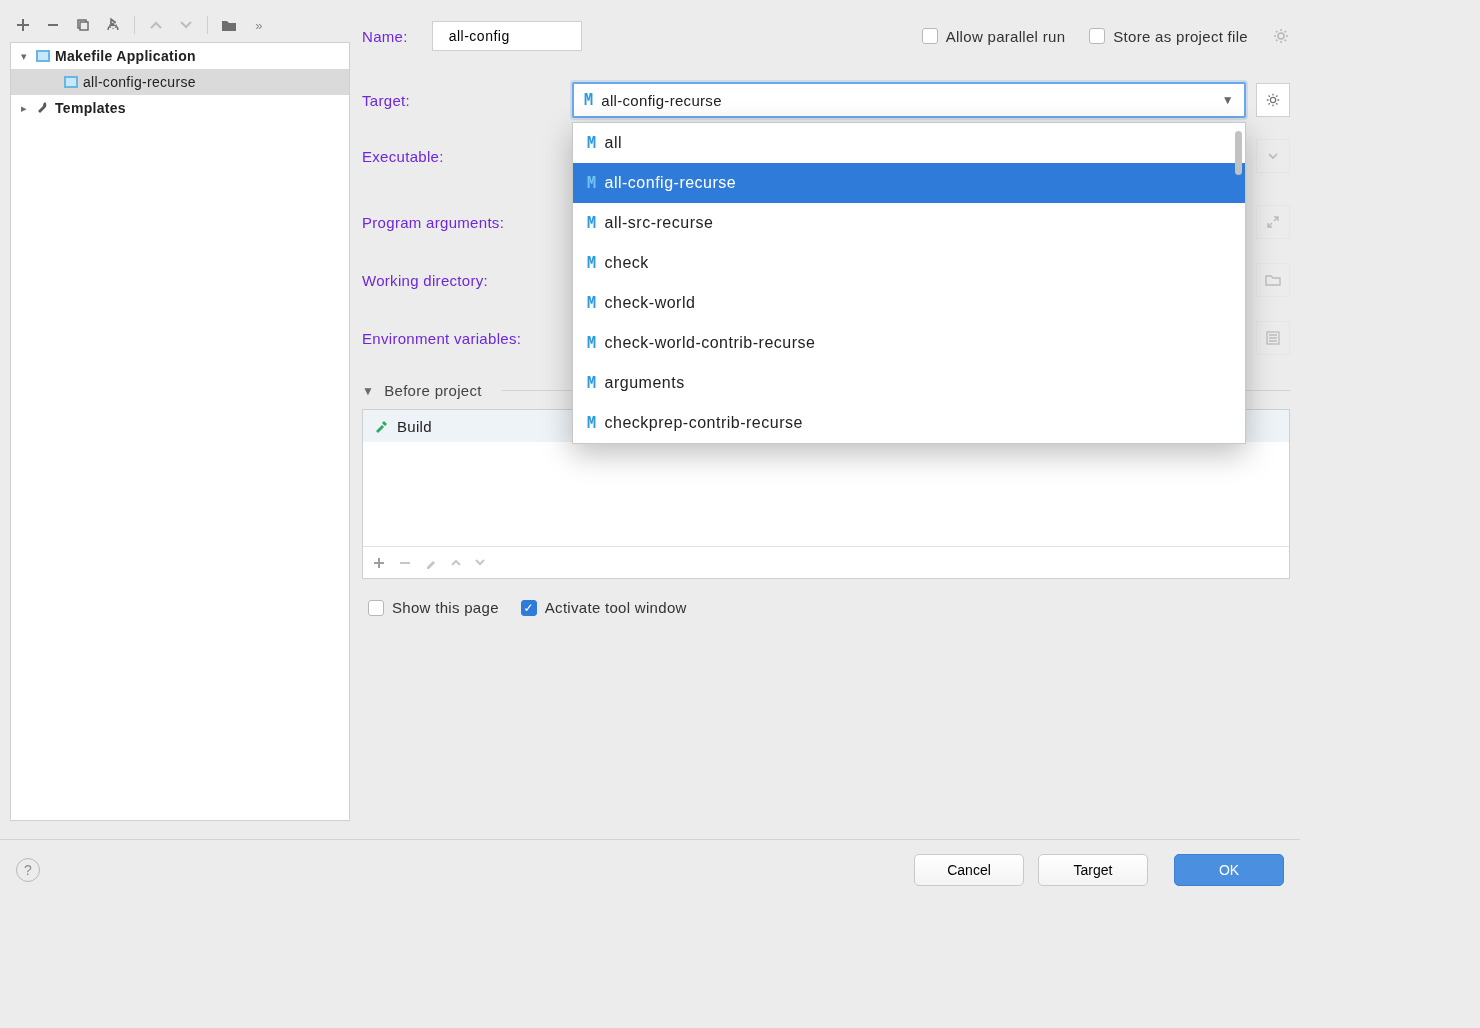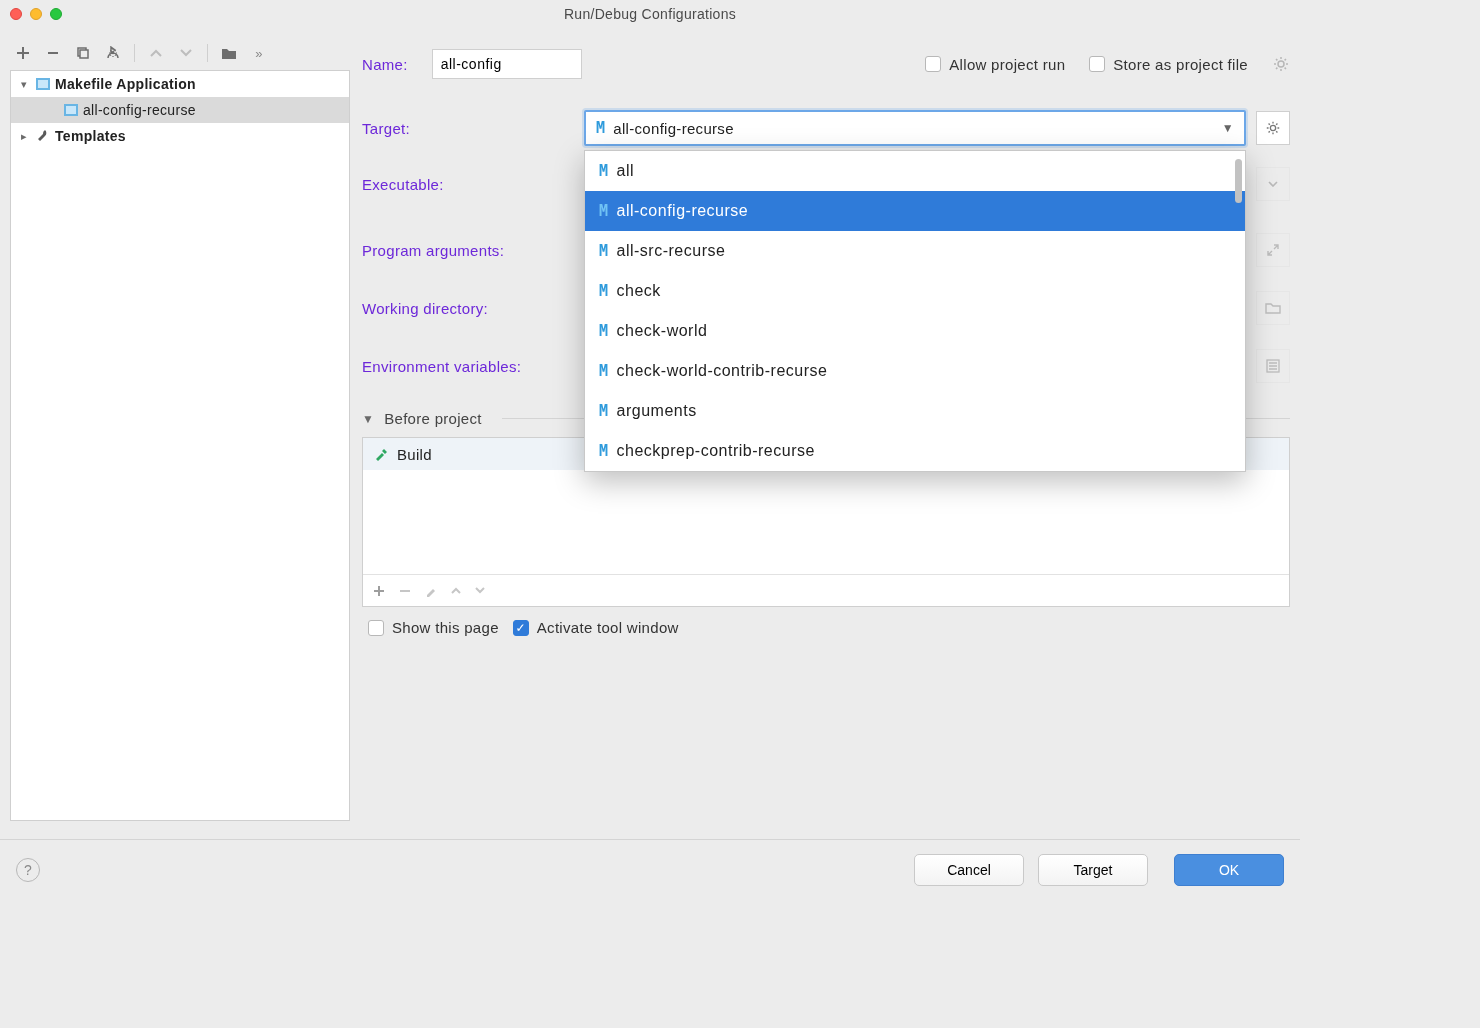--- a/index.html
+++ b/index.html
@@ -79,27 +79,26 @@
   .right {
     flex:1;
     display:flex;
     flex-direction:column;
     min-width:0;
   }
   .form-row {
     display:flex;
     align-items:center;
     min-height:48px;
-    gap:12px;
     font-size:15px;
   }
   .form-row .flabel { width:210px; color:#6d28d9; }
   .form-row.first { gap:24px; }
   .tinput {
-    border:1px solid #cfcfcf; background:#fff; height:30px; padding:0 8px;
+    border:1px solid #cfcfcf; background:#fff; height:30px; padding:0 16px;
     font-size:14px; letter-spacing:0.5px;
   }
   .checkbox { display:flex; align-items:center; gap:8px; font-size:15px; color:#333; }
   .cb { width:16px; height:16px; border:1px solid #b8b8b8; border-radius:3px; background:#fff; display:inline-flex; align-items:center; justify-content:center; }
   .cb.checked { background:#2f7bd9; border-color:#2f7bd9; color:#fff; font-size:12px; }
   .gear { color:#9a9a9a; }
   .combo-wrap { position:relative; flex:1; display:flex; align-items:center; gap:10px; }
   .combo {
     flex:1;
     border:2px solid #6ca7e8;
@@ -146,21 +145,21 @@
   }
   .bl-section { margin-top:20px; }
   .bl-header { display:flex; align-items:center; gap:10px; font-size:15px; color:#444; }
   .bl-header .line { flex:1; height:1px; background:#d4d4d4; margin-left:10px; }
   .bl-list {
     margin-top:10px; border:1px solid #cfcfcf; background:#fff;
     height:170px; display:flex; flex-direction:column;
   }
   .bl-item { height:32px; display:flex; align-items:center; gap:8px; padding:0 10px; background:#eef3f8; font-size:15px; }
   .bl-toolbar { height:32px; border-top:1px solid #e2e2e2; display:flex; align-items:center; gap:14px; padding:0 10px; color:#b0b0b0; }
-  .bottom-checks { display:flex; align-items:flex-start; gap:14px; padding:12px 6px 0 6px; font-size:15px; }
+  .bottom-checks { display:flex; align-items:flex-start; gap:22px; padding:20px 6px 0 6px; font-size:15px; }
   
   .footer {
     border-top:1px solid #d4d4d4;
     margin-top:18px;
     padding:14px 16px;
     display:flex; align-items:center; gap:14px;
   }
   .help-circle { width:24px; height:24px; border:1.5px solid #b8b8b8; border-radius:50%; display:flex; align-items:center; justify-content:center; color:#8a8a8a; font-size:14px; cursor:pointer; }
   .footer .spacer { flex:1; }
   .btn {
@@ -168,28 +167,20 @@
     border:1px solid #c9c9c9; font-size:14px; cursor:pointer; padding:0 26px;
   }
   .btn.primary { background:#4a8fe0; border-color:#3e7fd0; color:#fff;margin-left:12px; }
   svg { display:block; }
 </style>
 </head>
 <body>
 
 <div class="window">
 
-  <div class="titlebar">
-    <div class="traffic">
-      <div class="dot red"></div>
-      <div class="dot yellow"></div>
-      <div class="dot green"></div>
-    </div>
-    <div class="wtitle">Run/Debug Configurations</div>
-  </div>
 
   <div class="body">
 
     <div class="left">
       <div class="toolbar">
         <div class="tb">
           <svg width="14" height="14" viewBox="0 0 14 14">
               <path d="M7 1v12M1 7h12" stroke="#6e6e6e" stroke-width="2"></path>
             </svg>
         </div>
@@ -263,21 +254,21 @@
     </div>
 
     <div class="right">
 
       <div class="form-row first">
         <span class="flabel" style="width:auto;">Name:</span>
         <input class="tinput" style="width: 150px;" value="all-config">
         <div style="flex:1"></div>
         <label class="checkbox">
           <span class="cb"></span>
-          <span>Allow project run</span>
+          <span>Allow parallel run</span>
         </label>
         <label class="checkbox">
           <span class="cb"></span>
           <span>Store as project file</span>
         </label>
         <span class="gear">
           <svg width="18" height="18" viewBox="0 0 18 18">
               <circle cx="9" cy="9" r="3" fill="none" stroke="#b7b7b7" stroke-width="1.5"></circle>
               <path d="M9 2v2M9 14v2M2 9h2M14 9h2M4 4l1.4 1.4M12.6 12.6L14 14M14 4l-1.4 1.4M5.4 12.6L4 14" stroke="#b7b7b7" stroke-width="1.5"></path>
             </svg>

